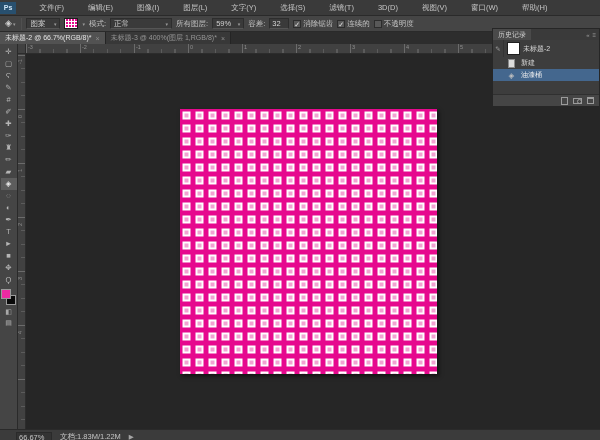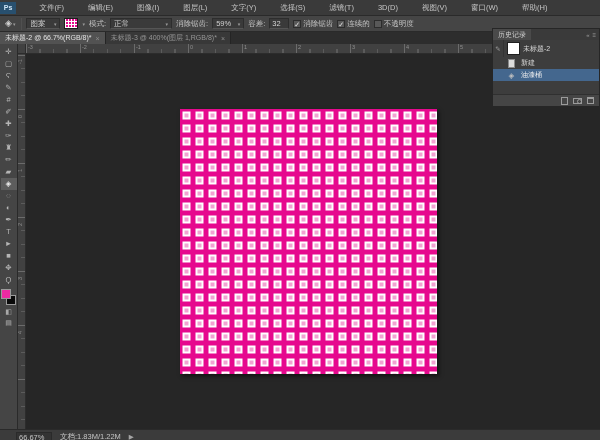--- a/index.html
+++ b/index.html
@@ -114,21 +114,21 @@
       <span>图案</span>
       <span class="dd-arrow">▾</span>
     </div>
     <div id="pattern-swatch"></div>
     <span class="dd-arrow">▾</span>
     <span>模式:</span>
     <div class="dropdown dd-mode">
       <span>正常</span>
       <span class="dd-arrow">▾</span>
     </div>
-    <span>消除锯齿:</span>
+    <span>所有图层:</span>
     <div class="dropdown dd-opacity">
       <span>59%</span>
       <span class="dd-arrow">▾</span>
     </div>
     <span>容差:</span>
     <input class="num-input" value="32" style="">
 
   <span class="cb-group">
         <span class="cb">✓</span>
         <span>消除锯齿</span>

